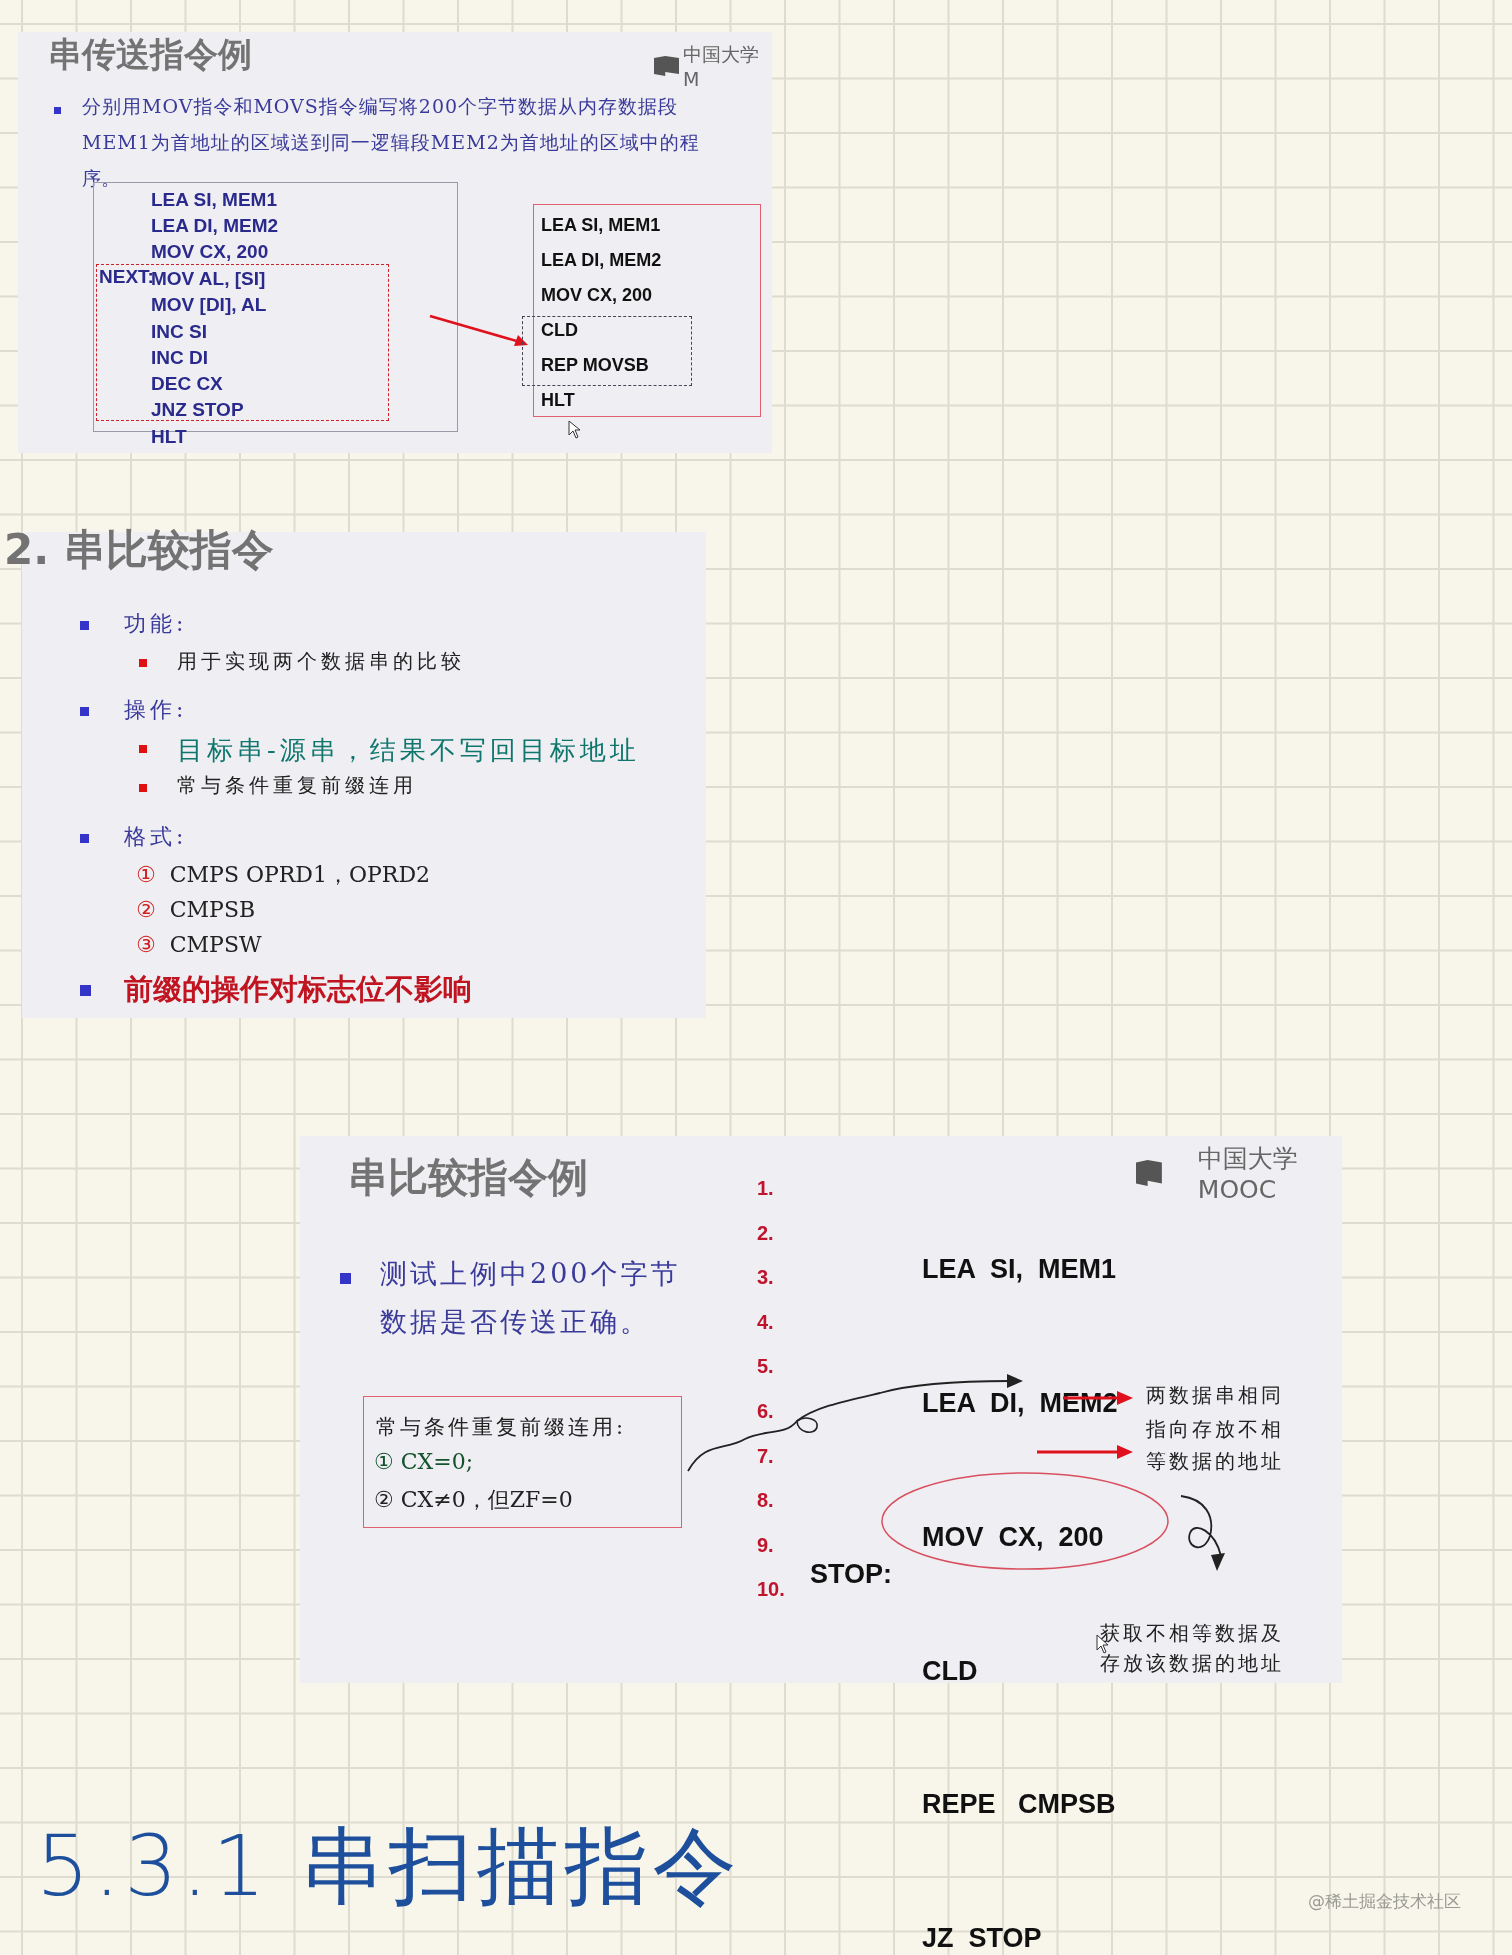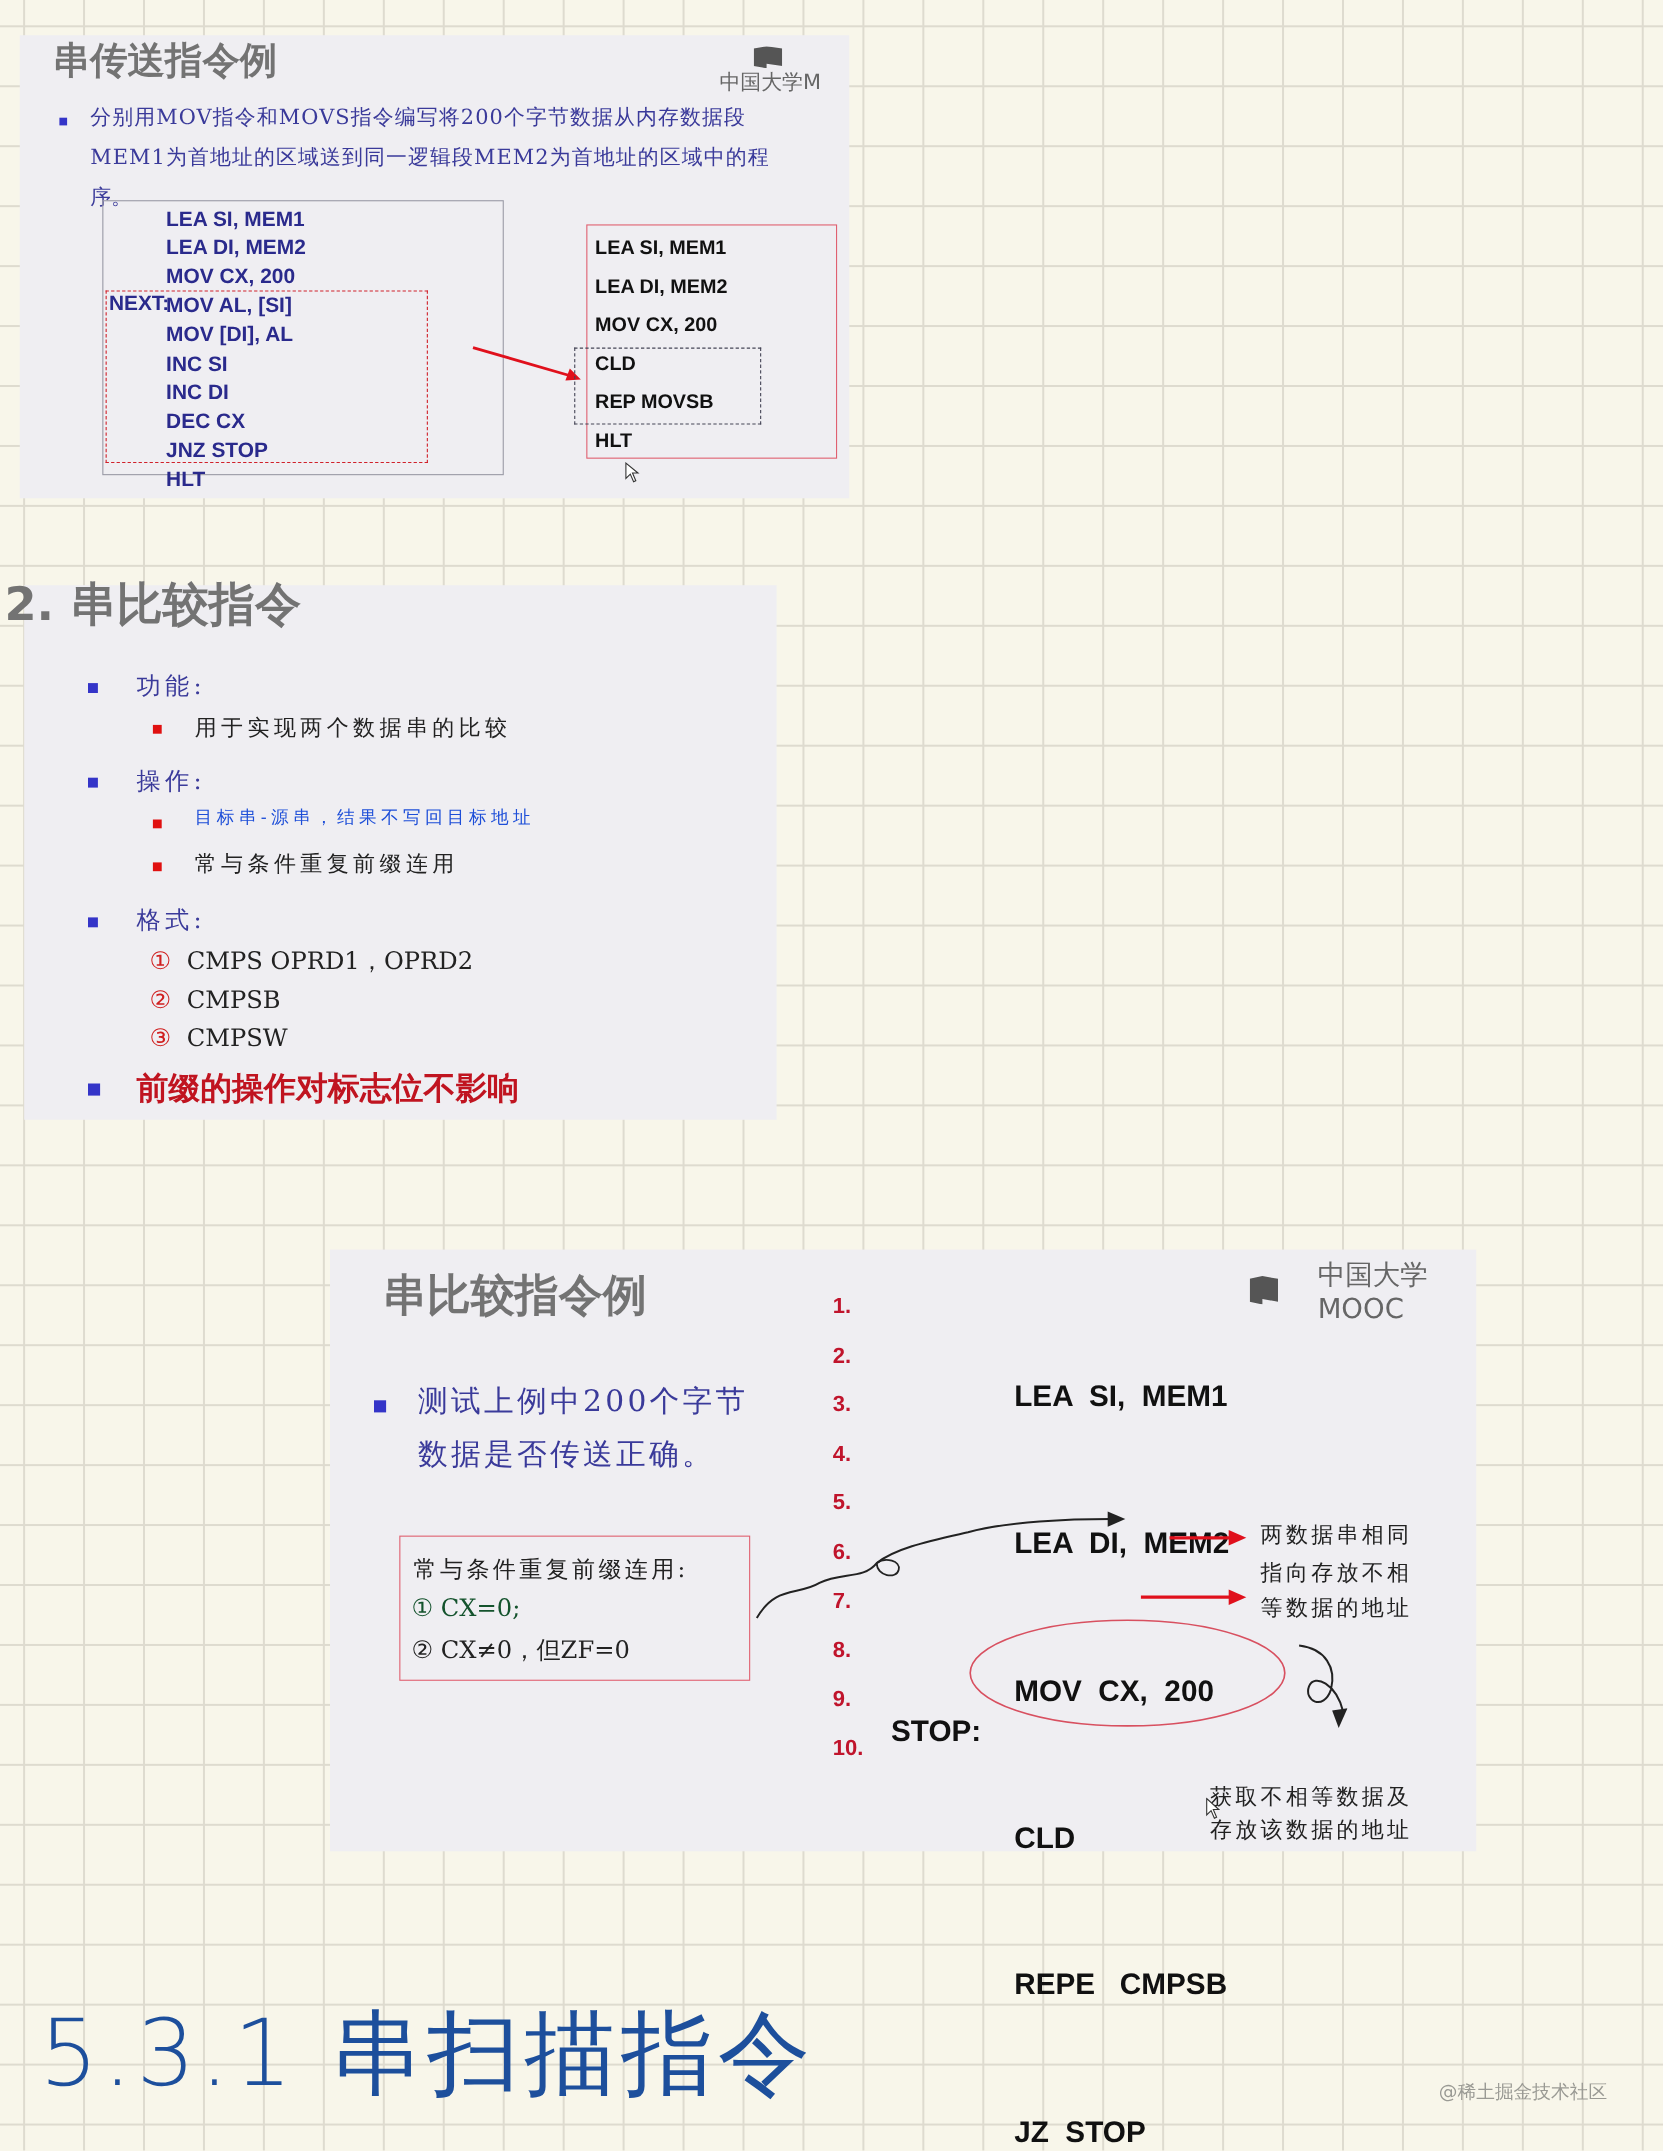--- a/index.html
+++ b/index.html
@@ -26,21 +26,21 @@
   .logo-mark { display:inline-block; width:26px; height:20px; background:#555; clip-path:polygon(0 10%,45% 0,100% 10%,100% 90%,45% 80%,45% 100%,0 90%); margin-right:4px; }
   .box { position:absolute; }
   .num-red { color:#c0142c; font-weight:bold; font-family:"Liberation Sans", sans-serif; }
   .hand { color:#1d4f9c; font-family:"DejaVu Sans", sans-serif; }
 </style>
 </head>
 <body>
 
 <div class="slide" style="left:18px; top:32px; width:754px; height:421px;">
   <div class="abs title-red" style="left:30px; top:0px; font-size:34px;">串传送指令例</div>
-  <div class="logo" style="left:636px; top:10px; font-size:19px;flex-direction:column;">
+  <div class="logo" style="left:636px; top:10px; font-size:19px;">
     <span class="logo-mark"></span>
     <span>中国大学M</span>
   </div>
 
   <div class="bullet-sq" style="left:36px; top:75px; width:7px; height:7px;"></div>
   <div class="abs serif blue" style="left:64px; top:62px; font-size:19px; letter-spacing:1px;">分别用MOV指令和MOVS指令编写将200个字节数据从内存数据段</div>
   <div class="abs serif blue" style="left:64px; top:98px; font-size:19px; letter-spacing:1px;">MEM1为首地址的区域送到同一逻辑段MEM2为首地址的区域中的程</div>
   <div class="abs serif blue" style="left:64px; top:134px; font-size:19px;">序。</div>
 
   <div class="box" style="left:75px; top:150px; width:363px; height:248px; border:1.5px solid #9a9aa6;"></div>
@@ -86,21 +86,21 @@
 <div class="abs title-red" style="left:4px; top:522px; font-size:42px;">2. 串比较指令</div>
 
 <div class="bullet-sq" style="left:80px; top:621px;"></div>
 <div class="abs serif blue" style="left:124px; top:609px; font-size:22px; letter-spacing:4px;">功能:</div>
 <div class="bullet-sq-red" style="left:139px; top:659px;"></div>
 <div class="abs serif" style="left:177px; top:648px; font-size:20px; letter-spacing:4px; color:#222;">用于实现两个数据串的比较</div>
 
 <div class="bullet-sq" style="left:80px; top:707px;"></div>
 <div class="abs serif blue" style="left:124px; top:695px; font-size:22px; letter-spacing:4px;">操作:</div>
 <div class="bullet-sq-red" style="left:139px; top:745px;"></div>
-<div class="abs serif" style="left:177px; top:733px; font-size:16px; letter-spacing:4px; color:#1d4ed8;">目标串-源串，结果不写回目标地址</div>
+<div class="abs serif" style="left:177px; top:733px; font-size:26px; letter-spacing:4px; color:#0f766e;">目标串-源串，结果不写回目标地址</div>
 <div class="bullet-sq-red" style="left:139px; top:784px;"></div>
 <div class="abs serif" style="left:177px; top:772px; font-size:20px; letter-spacing:4px; color:#222;">常与条件重复前缀连用</div>
 
 <div class="bullet-sq" style="left:80px; top:834px;"></div>
 <div class="abs serif blue" style="left:124px; top:822px; font-size:22px; letter-spacing:4px;">格式:</div>
 <div class="abs" style="left:136px; top:857px; font-size:22px; line-height:35px;">
   <div><span style="color:#d02020;">①</span>&nbsp;&nbsp;<span class="serif" style="color:#222;">CMPS    OPRD1，OPRD2</span></div>
   <div><span style="color:#d02020;">②</span>&nbsp;&nbsp;<span class="serif" style="color:#222;">CMPSB</span></div>
   <div><span style="color:#d02020;">③</span>&nbsp;&nbsp;<span class="serif" style="color:#222;">CMPSW</span></div>
 </div>

